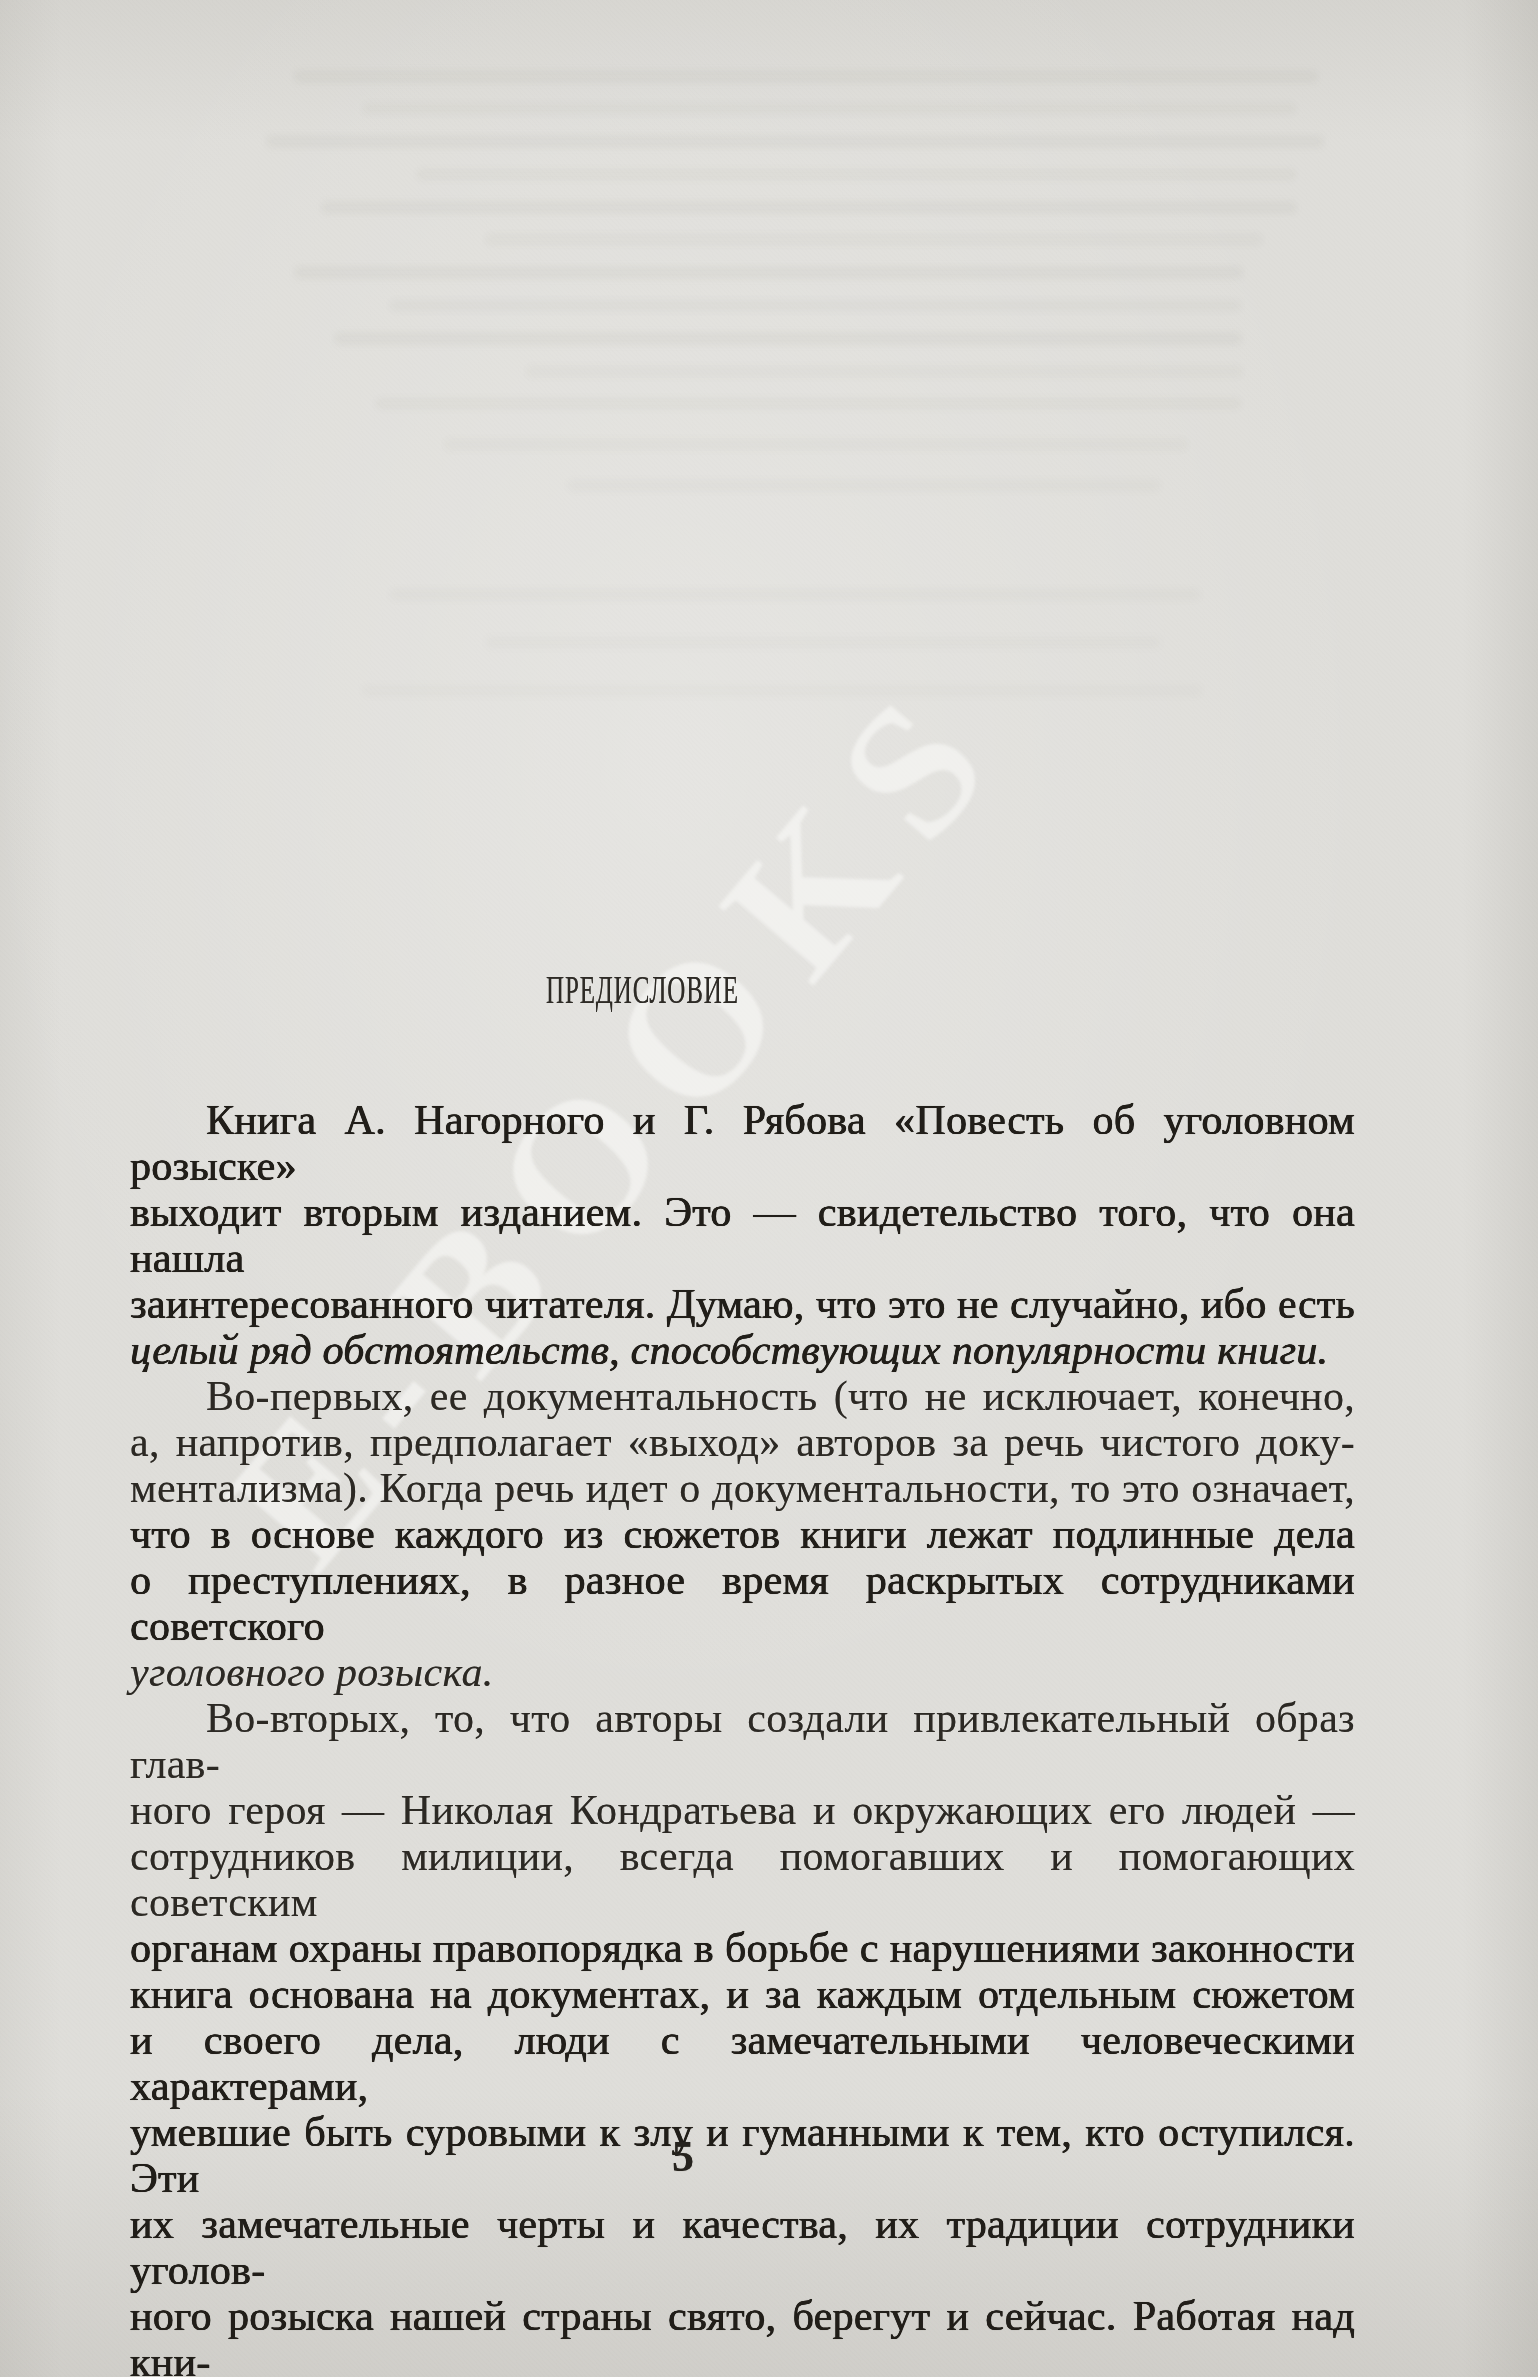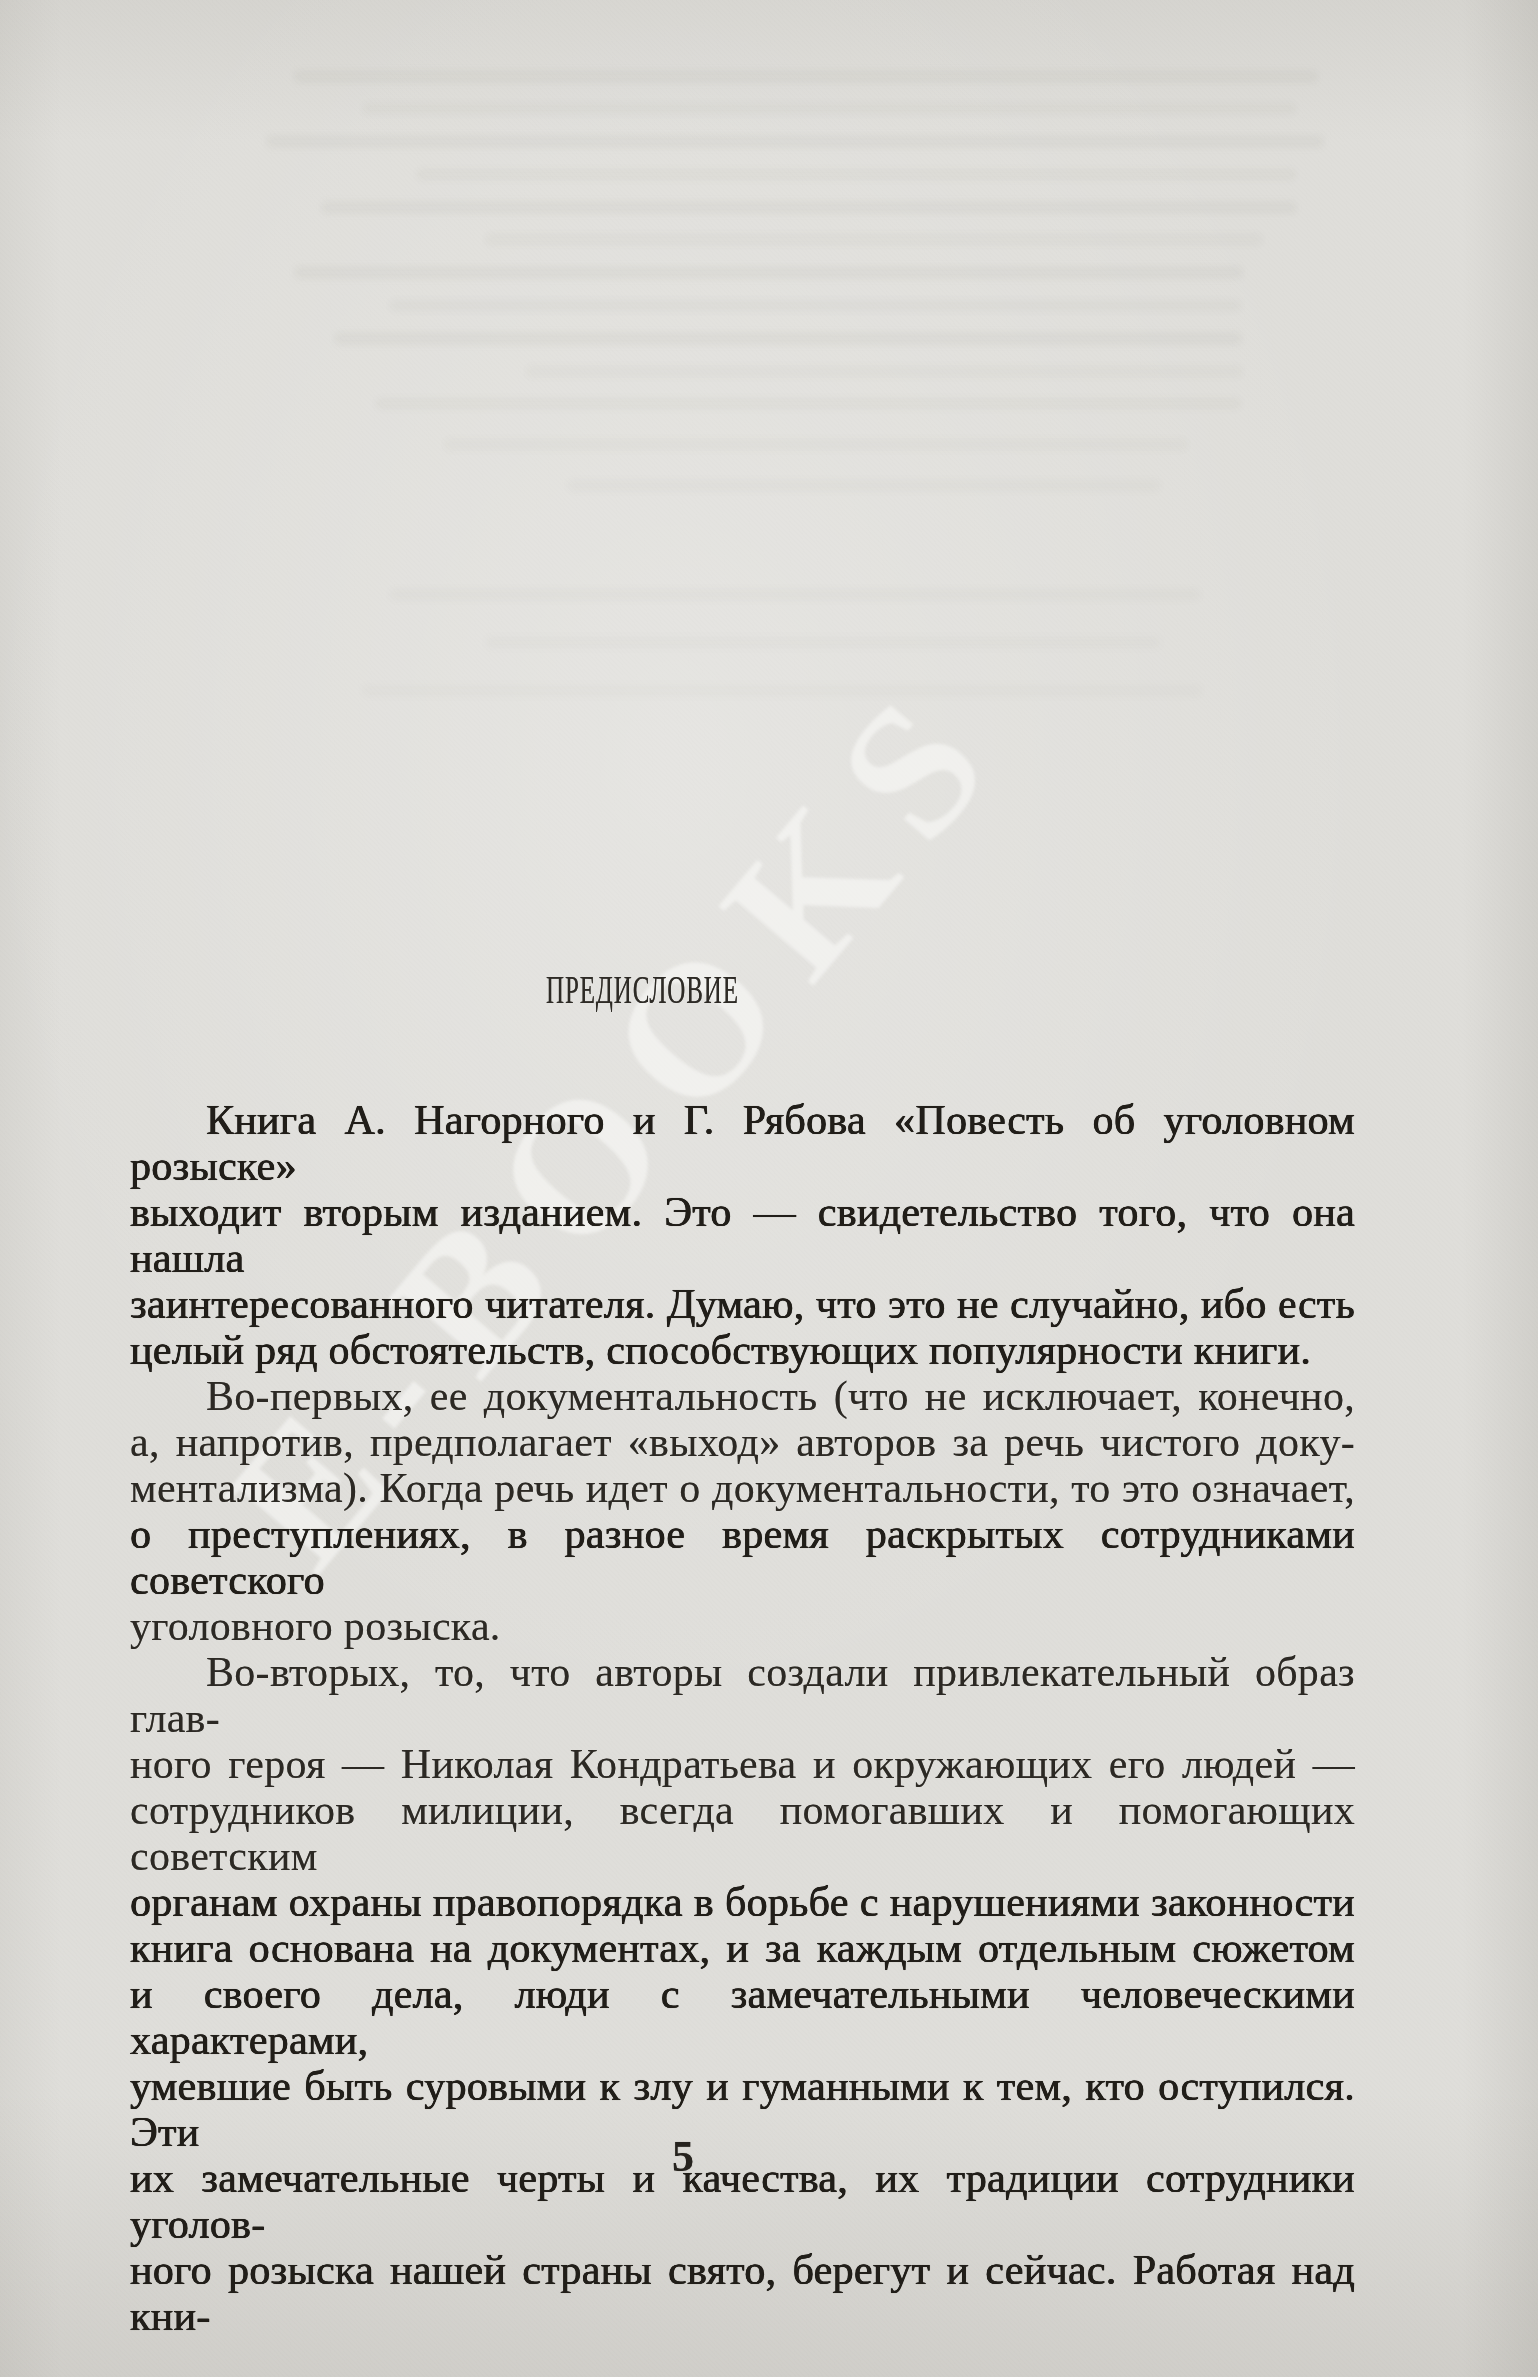--- a/index.html
+++ b/index.html
@@ -78,21 +78,21 @@
     letter-spacing:0.3px;
     color:#2c2924;
     filter:blur(0.2px);
   }
   .line{
     text-align:justify;
     text-align-last:justify;
     text-shadow:0 0 0.5px rgba(44,41,36,0.55);
   }
   .line.indent{text-indent:76px;}
-  .line.para-end{text-align-last:left;}
+  .line.para-end{text-align-last:left;font-style:italic;}
   .line.ink-heavy{
     color:#211e19;
     text-shadow:0.4px 0 0 currentColor, -0.3px 0 0 currentColor, 0 0 0.7px rgba(33,30,25,0.6);
   }
   .page-number{
     position:absolute;z-index:3;
     left:672px;top:2135px;
     font-size:44px;font-weight:700;
     line-height:1;
     color:#26231e;
@@ -132,20 +132,21 @@
     <div>
       <div class="line indent ink-heavy">Книга А. Нагорного и Г. Рябова «Повесть об уголовном розыске»</div>
       <div class="line ink-heavy">выходит вторым изданием. Это — свидетельство того, что она нашла</div>
       <div class="line ink-heavy">заинтересованного читателя. Думаю, что это не случайно, ибо есть</div>
       <div class="line para-end ink-heavy">целый ряд обстоятельств, способствующих популярности книги.</div>
     </div>
     <div>
       <div class="line indent">Во-первых, ее документальность (что не исключает, конечно,</div>
       <div class="line">а, напротив, предполагает «выход» авторов за речь чистого доку-</div>
       <div class="line">ментализма). Когда речь идет о документальности, то это означает,</div>
+      <div class="line ink-heavy">что в основе каждого из сюжетов книги лежат подлинные дела</div>
       <div class="line ink-heavy">о преступлениях, в разное время раскрытых сотрудниками советского</div>
       <div class="line para-end">уголовного розыска.</div>
     </div>
     <div>
       <div class="line indent">Во-вторых, то, что авторы создали привлекательный образ глав-</div>
       <div class="line">ного героя — Николая Кондратьева и окружающих его людей —</div>
       <div class="line">сотрудников милиции, всегда помогавших и помогающих советским</div>
       <div class="line ink-heavy">органам охраны правопорядка в борьбе с нарушениями законности</div>
       <div class="line ink-heavy">книга основана на документах, и за каждым отдельным сюжетом</div>
       <div class="line ink-heavy">и своего дела, люди с замечательными человеческими характерами,</div>

